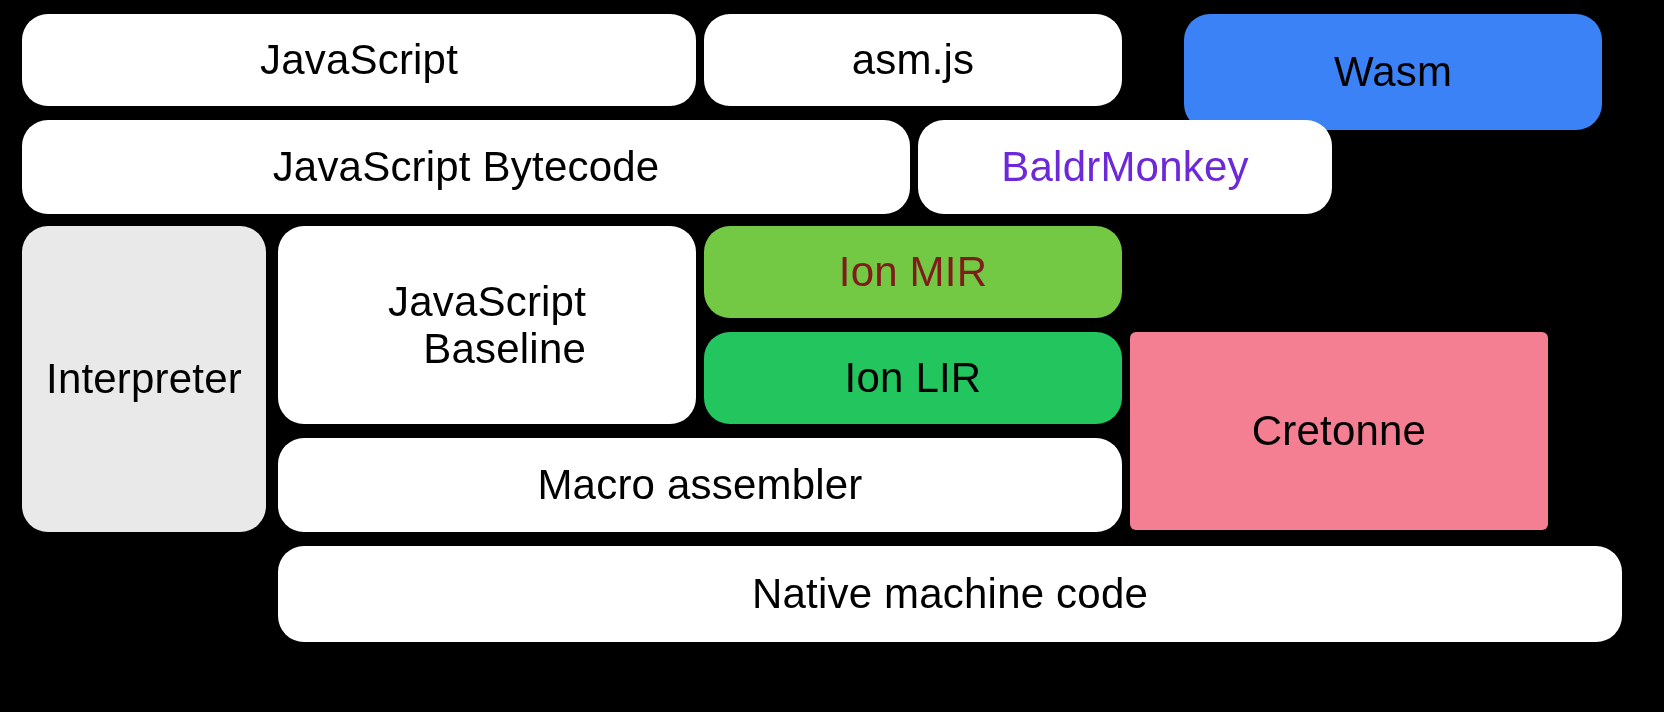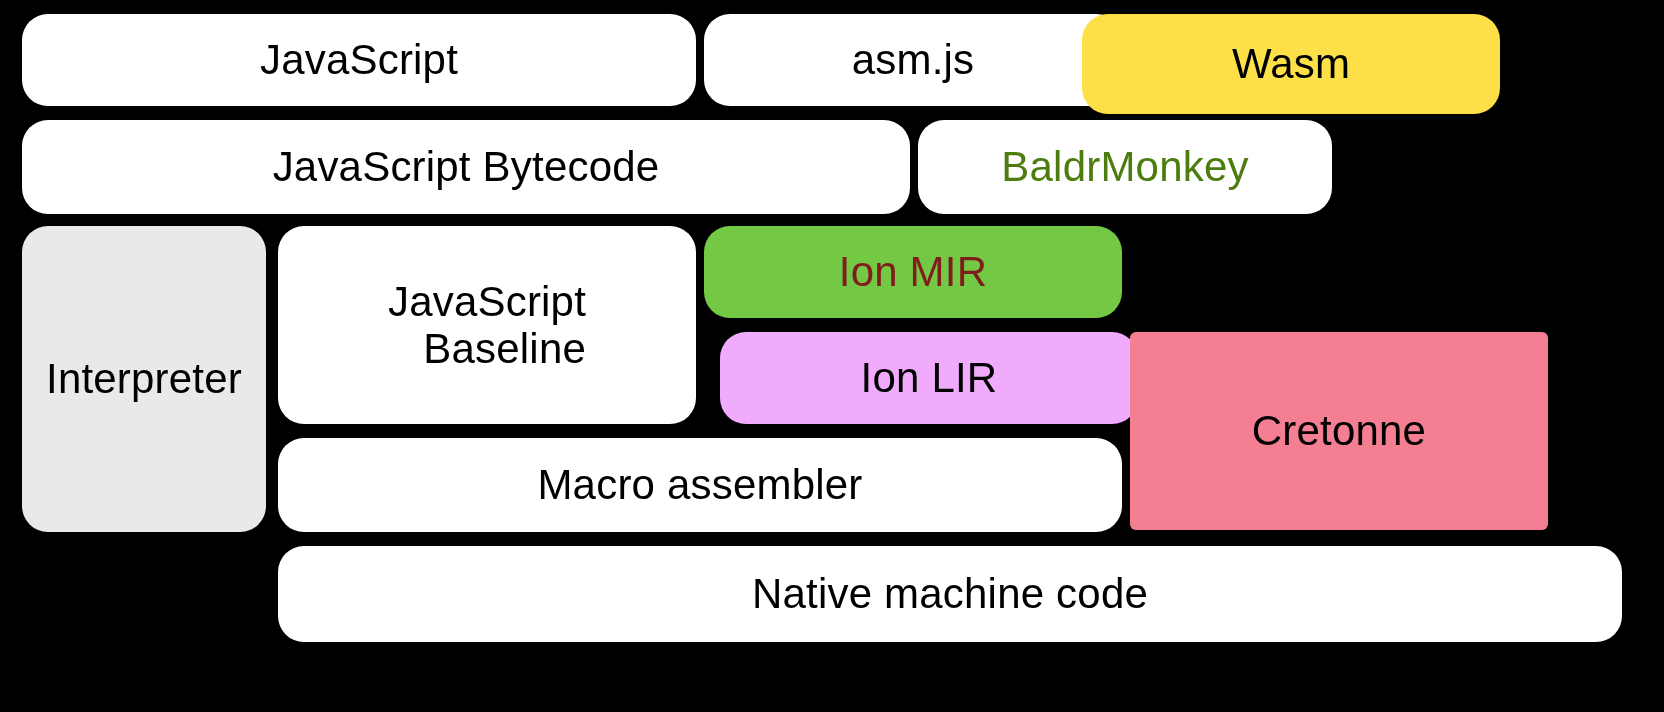--- a/index.html
+++ b/index.html
@@ -36,24 +36,24 @@
   .fill-gray  { background: #e9e9e9; }
   .fill-green { background: #74c944; }
   .fill-pink  { background: #f57f92; }
 </style>
 </head>
 <body>
 
 <div id="diagram-root" style="background: rgb(0, 0, 0);">
     <div class="node fill-white" style="left: 22px; top: 14px; width: 674px; height: 92px; background: rgb(255, 255, 255); color: rgb(0, 0, 0);">JavaScript</div>
     <div class="node fill-white" style="left: 704px; top: 14px; width: 418px; height: 92px; background: rgb(255, 255, 255); color: rgb(0, 0, 0);">asm.js</div>
-    <div class="node fill-white" style="left: 1082px; top: 14px; width: 418px; height: 100px; background: #fde047; color: rgb(0, 0, 0);">Wasm</div>
+    <div class="node fill-white" style="left: 1184px; top: 14px; width: 418px; height: 116px; background: #3b82f6; color: rgb(0, 0, 0);">Wasm</div>
     <div class="node fill-white" style="left: 22px; top: 120px; width: 888px; height: 94px; background: rgb(255, 255, 255); color: rgb(0, 0, 0);">JavaScript Bytecode</div>
-    <div class="node fill-white" style="left: 918px; top: 120px; width: 414px; height: 94px; background: rgb(255, 255, 255); color: #4d7c0f;">BaldrMonkey</div>
+    <div class="node fill-white" style="left: 918px; top: 120px; width: 414px; height: 94px; background: rgb(255, 255, 255); color: #6d28d9;">BaldrMonkey</div>
     <div class="node fill-gray" style="left: 22px; top: 226px; width: 244px; height: 306px; background: rgb(233, 233, 233); color: rgb(0, 0, 0);">Interpreter</div>
     <div class="node fill-white" style="left: 278px; top: 226px; width: 418px; height: 198px; background: rgb(255, 255, 255); color: rgb(0, 0, 0);">JavaScript
 Baseline</div>
     <div class="node fill-green" style="left: 704px; top: 226px; width: 418px; height: 92px; background: rgb(116, 201, 68); color: #7f1d1d;">Ion MIR</div>
-    <div class="node fill-green" style="left: 720px; top: 332px; width: 418px; height: 92px; background: #f0abfc; color: rgb(0, 0, 0);">Ion LIR</div>
+    <div class="node fill-green" style="left: 704px; top: 332px; width: 418px; height: 92px; background: #22c55e; color: rgb(0, 0, 0);">Ion LIR</div>
     <div class="node fill-pink" style="left: 1130px; top: 332px; width: 418px; height: 198px; background: rgb(245, 127, 146); color: rgb(0, 0, 0); border-radius: 6px;">Cretonne</div>
     <div class="node fill-white" style="left: 278px; top: 438px; width: 844px; height: 94px; background: rgb(255, 255, 255); color: rgb(0, 0, 0);">Macro assembler</div>
     <div class="node fill-white" style="left: 278px; top: 546px; width: 1344px; height: 96px; background: rgb(255, 255, 255); color: rgb(0, 0, 0);">Native machine code</div>
   </div>
 
 </body></html>

